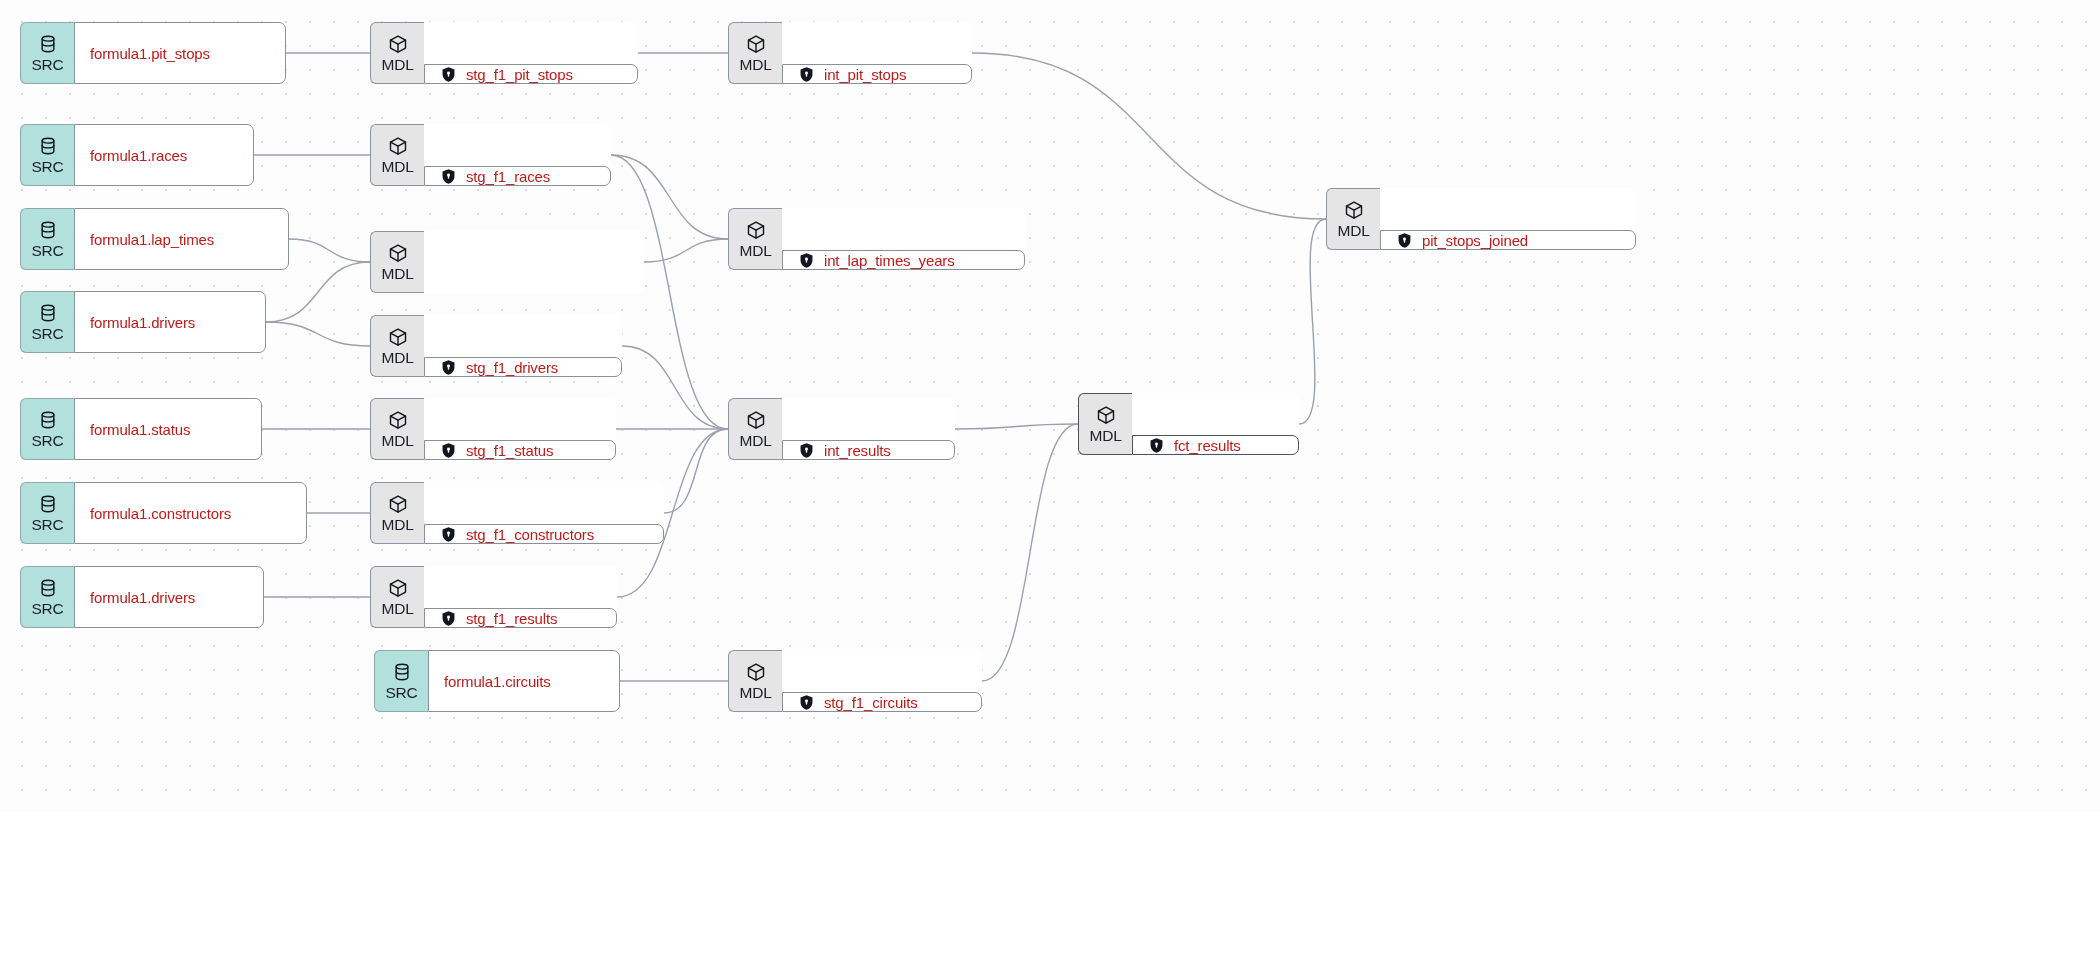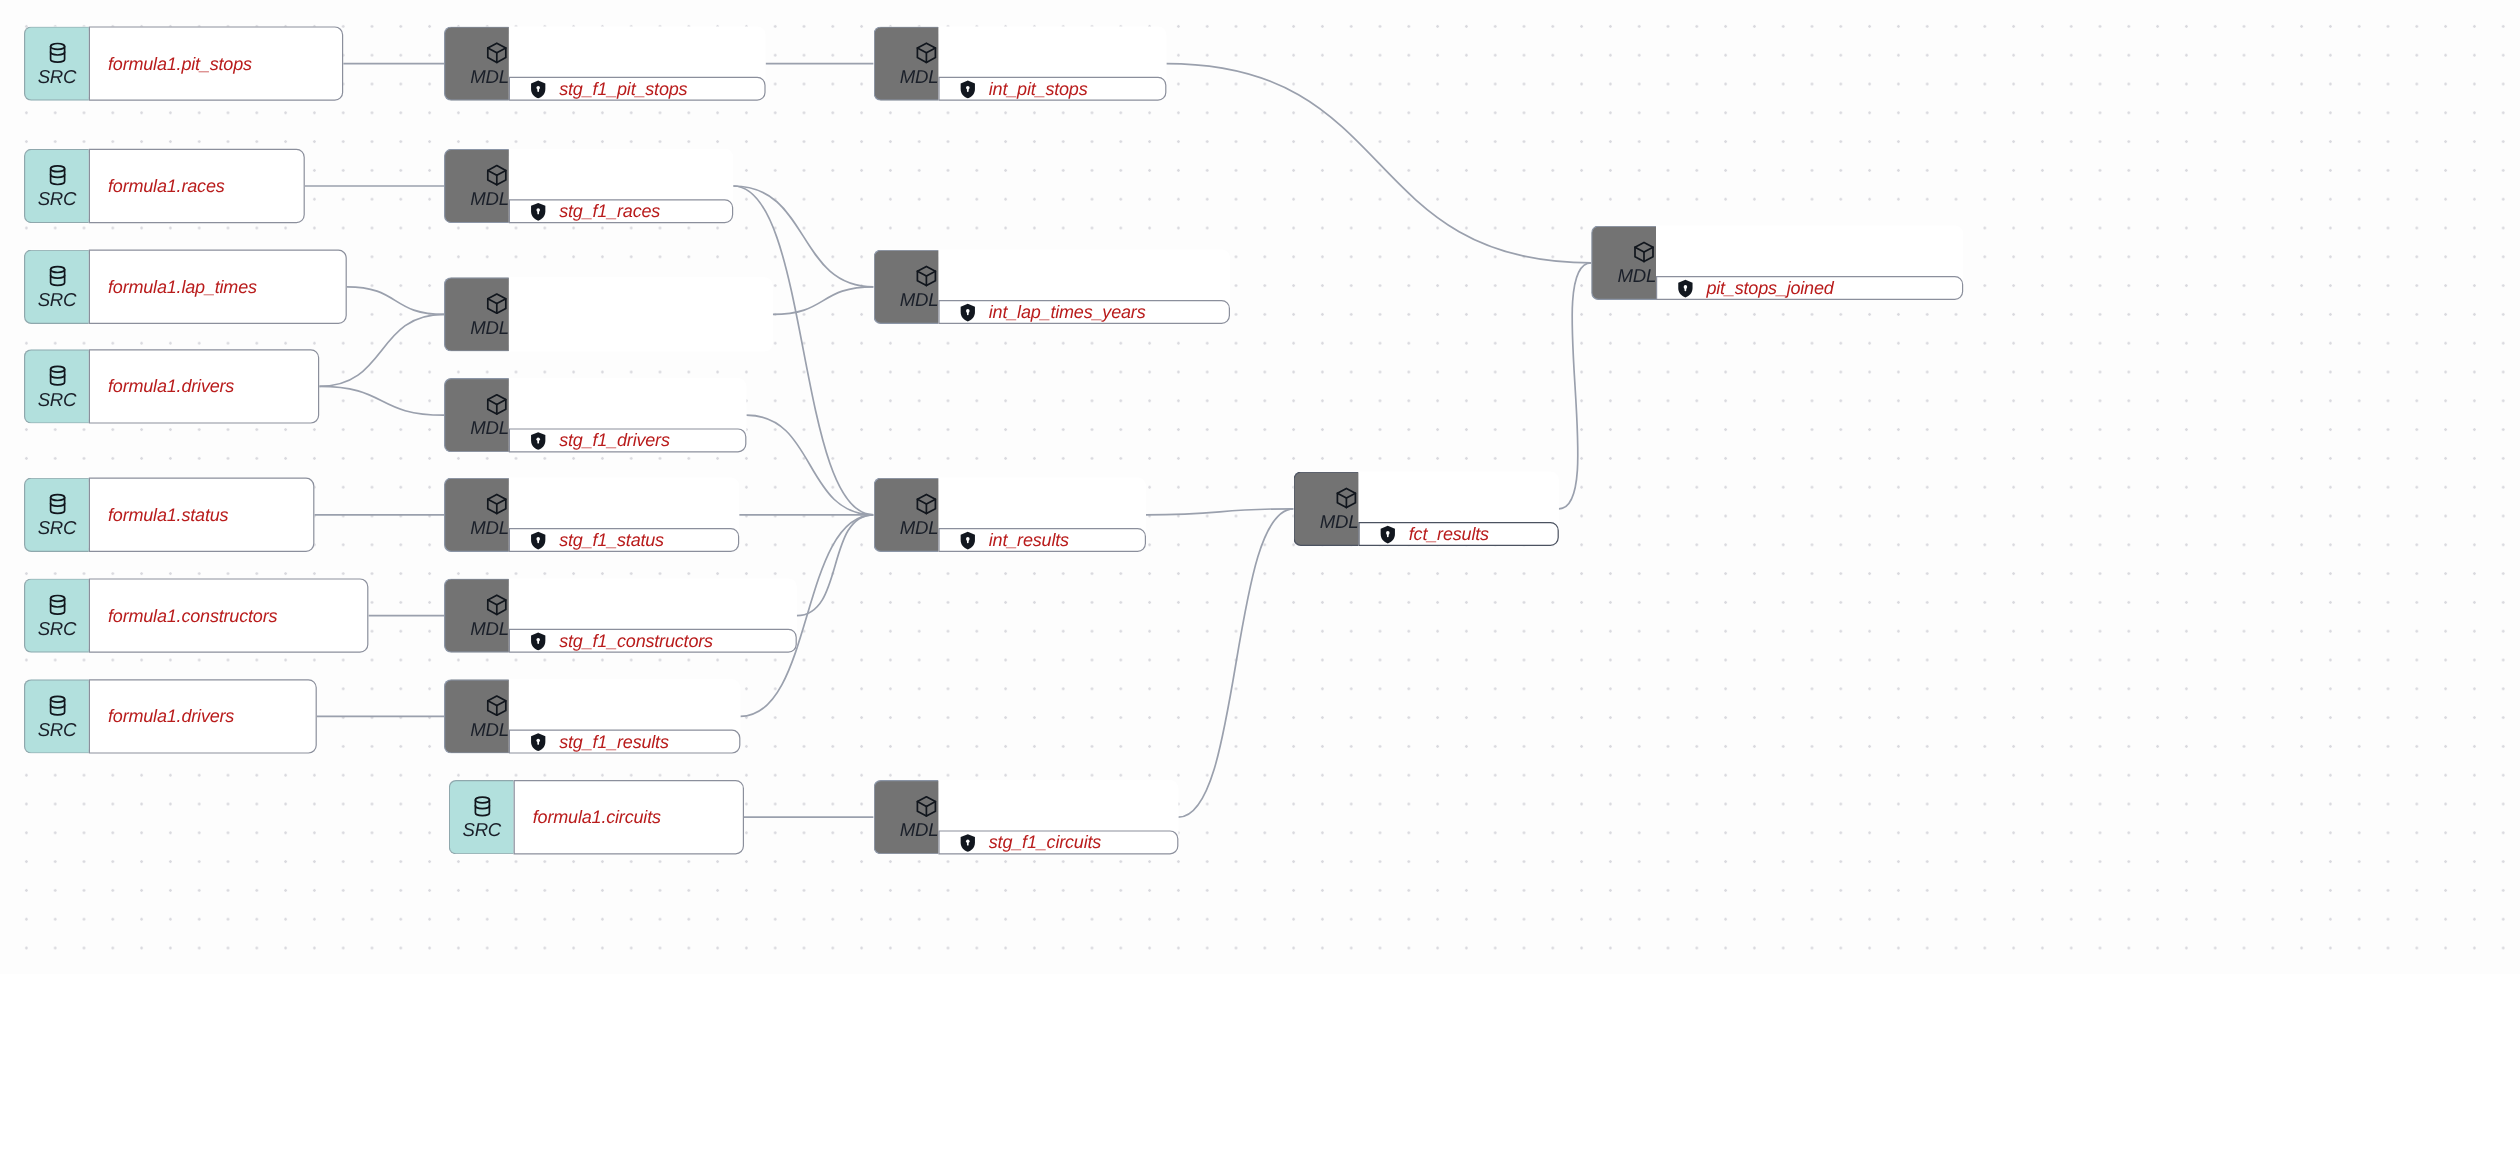--- a/index.html
+++ b/index.html
@@ -13,21 +13,20 @@
   }
   #canvas {
     position: relative;
     width: 2100px;
     height: 812px;
     overflow: hidden;
     background-color: #fdfdfd;
     background-image: radial-gradient(circle, #d9d9de 1.1px, transparent 1.2px);
     background-size: 24px 24px;
     background-position: 10px 10px;
-    font-style: italic;
   }
   #edges {
     position: absolute;
     left: 0;
     top: 0;
     width: 2100px;
     height: 972px;
     pointer-events: none;
     z-index: 1;
   }
@@ -72,21 +71,21 @@
     gap: 9px;
     padding: 0 16px 0 15px;
     border: 1px solid #8b8f9c;
     border-left: 1px solid #9aa0ad;
     border-radius: 0 7px 7px 0;
     background: #ffffff;
     box-sizing: border-box;
   }
   .node.src .badge { background: #b2e0dd; border-color: #8fa8ad; }
   .node.src .body  { border-color: #8b8f9c; }
-  .node.mdl .badge { background: #737373; border-color: #8b95a6; align-items: flex-end; }
+  .node.mdl .badge { background: #e5e5e5; border-color: #8b95a6; }
   .node.mdl .body  { border-color: #8b8f9c; margin-top: 42px; }
   .node.selected .body { border-color: #4b5260; border-width: 1.6px; align-items: center; }
   .node.selected .badge { border-color: #4b5260; border-width: 1.6px; border-right: none; }
   .node-title {
     font-size: 15px;
     color: #b91c1c;
     white-space: nowrap;
     letter-spacing: -0.15px;
   }
   .shield-icon { flex: 0 0 auto; line-height: 0; }

